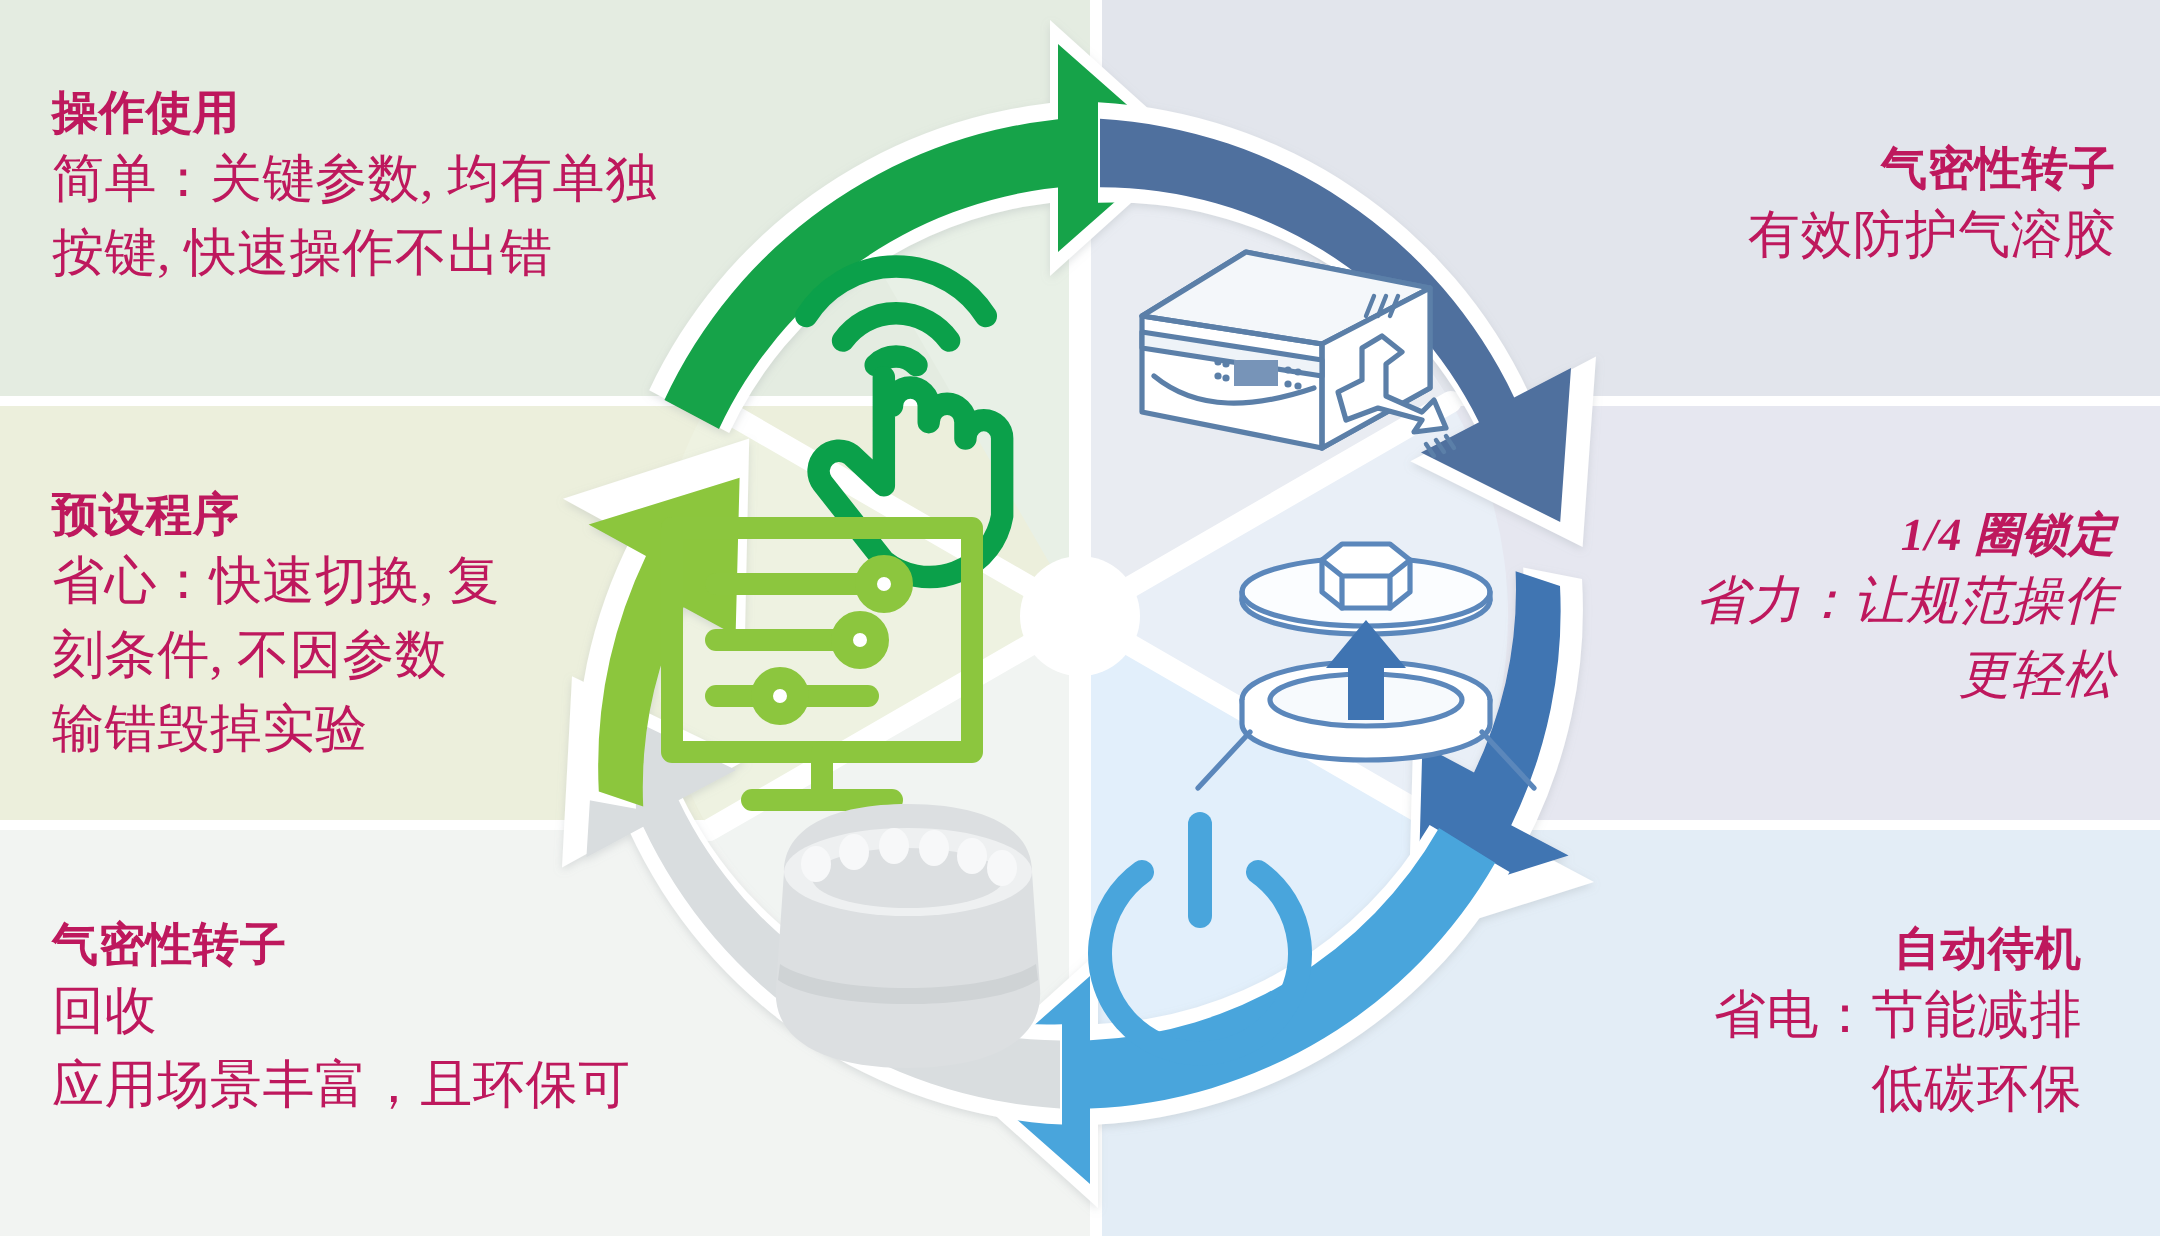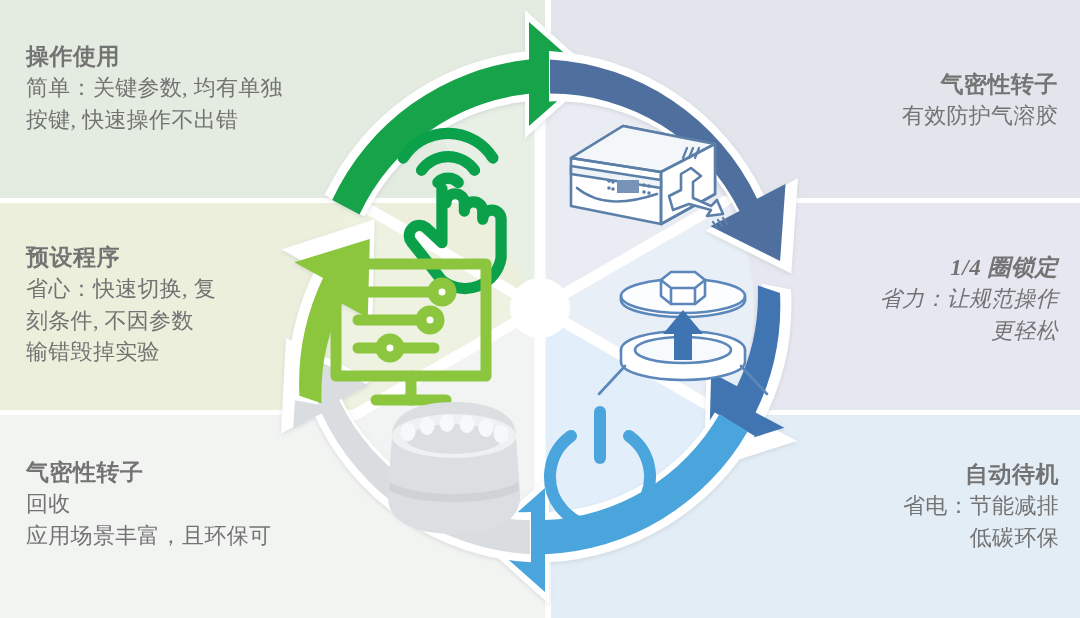--- a/index.html
+++ b/index.html
@@ -13,32 +13,32 @@
   
   .panel{position:absolute;}
   #pL1{left:0;   top:0;   width:545px;height:198px;}
   #pL2{left:0;   top:203px;width:545px;height:207px;}
   #pL3{left:0;   top:415px;width:545px;height:203px;}
   #pR1{left:551px;top:0;   width:529px;height:198px;}
   #pR2{left:551px;top:203px;width:529px;height:207px;}
   #pR3{left:551px;top:415px;width:529px;height:203px;}
 
   
-  .txt{position:absolute;color:#737373;}
+  .txt{position:absolute;color:#be185d;}
   .txt .ttl{font-weight:bold;font-size:23px;line-height:1.32;letter-spacing:.5px;}
-  .txt .bdy{font-size:22px;line-height:1.42;letter-spacing:.3px;}
+  .txt .bdy{font-size:26px;line-height:1.42;letter-spacing:.3px;}
   .left{text-align:left;}
   .right{text-align:right;}
 
   #t1{left:26px;  top:42px;  width:330px;}
   #t2{left:26px;  top:243px; width:330px;}
   #t3{left:26px;  top:458px; width:330px;}
   #t4{right:22px; top:38px;  width:330px;margin-top:32px;}
   #t5{right:22px; top:253px; width:330px;font-style:italic;}
-  #t6{right:21px; top:460px; width:330px;}
+  #t6{right:39px; top:460px; width:330px;}
 
   
   #wheel{position:absolute;left:250px;top:0px;width:580px;height:618px;}
   svg{display:block;}
 </style>
 </head>
 <body>
 
 <div id="stage">
 

